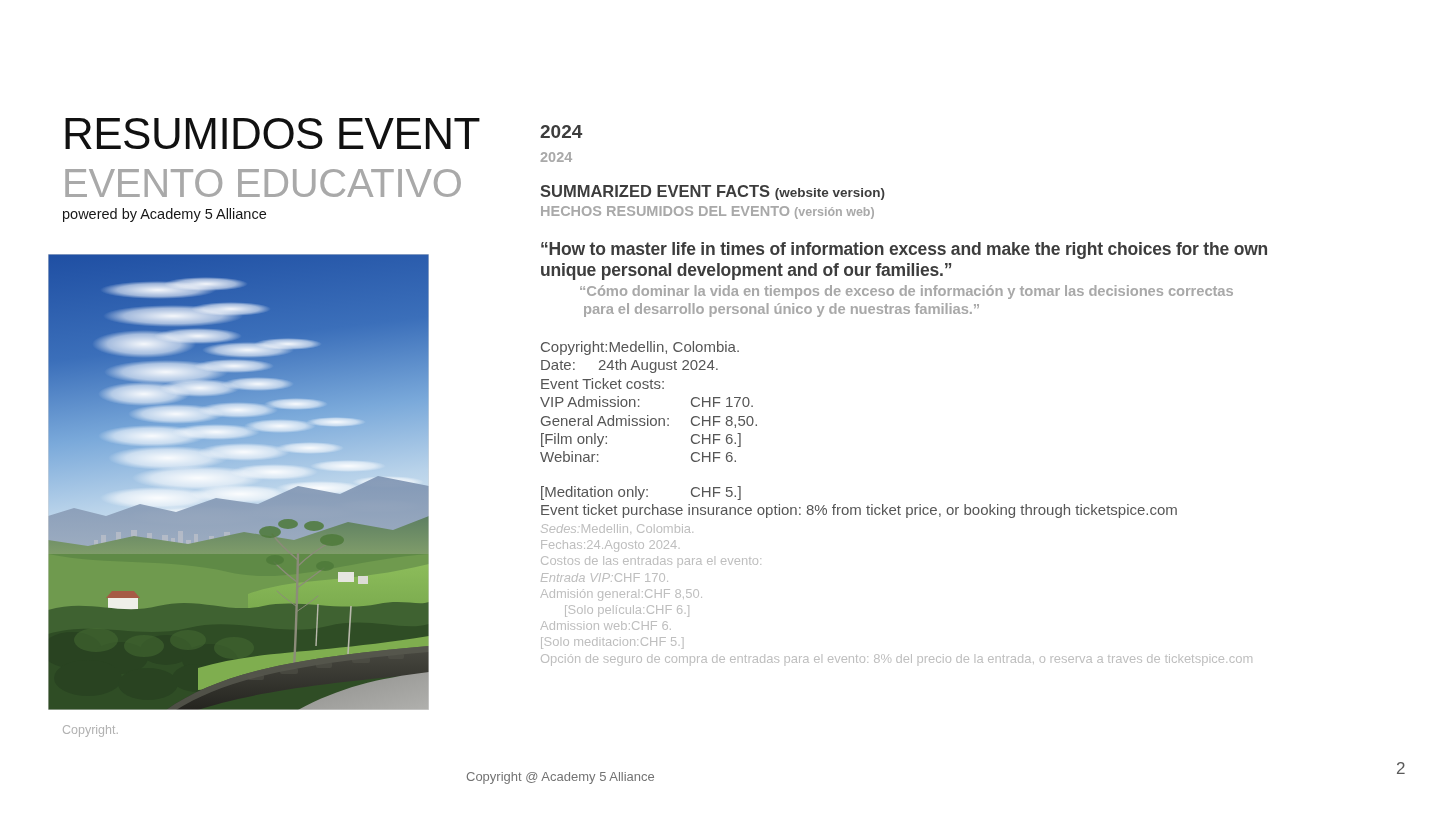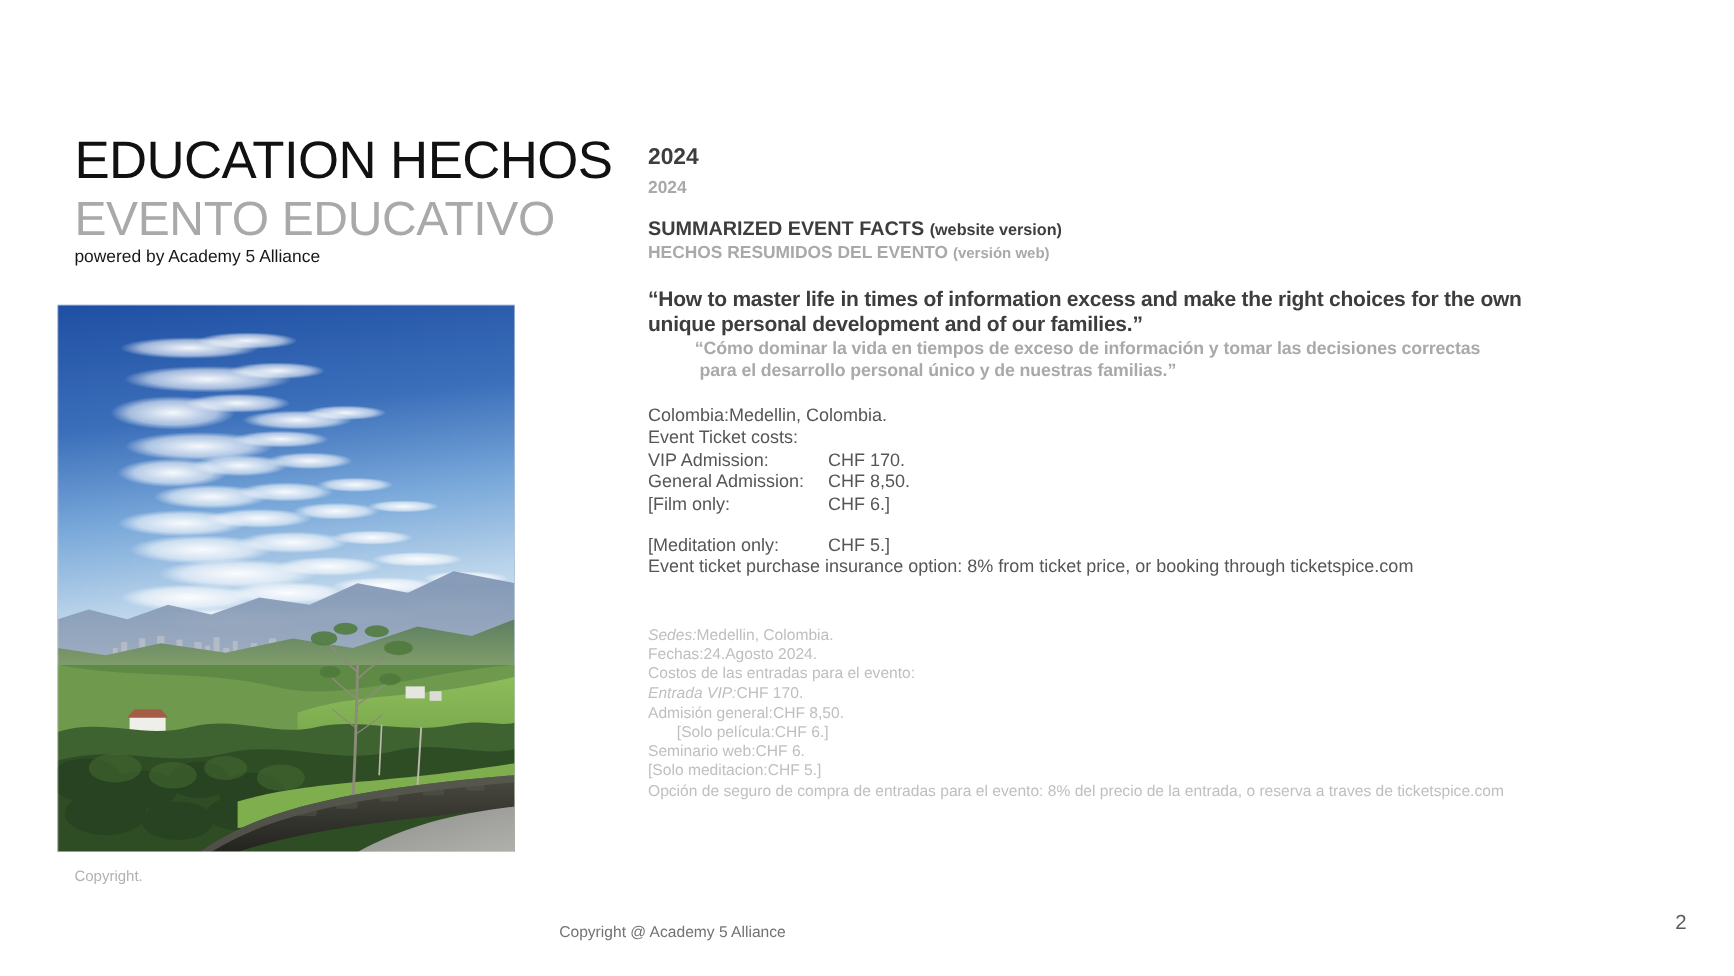--- a/index.html
+++ b/index.html
@@ -183,21 +183,21 @@
     top: 759px;
     font-size: 17px;
     color: #5a5a5a;
   }
 </style>
 </head>
 <body>
 
 <div class="slide">
 
-  <div class="title-en">EDUCATION HECHOS</div>
+  <div class="title-en">RESUMIDOS EVENT</div>
   <div class="title-es">EVENTO EDUCATIVO</div>
   <div class="powered">powered by Academy 5 Alliance</div>
 
   <div class="photo">
     <svg viewBox="0 0 381 456" preserveAspectRatio="none">
       <defs>
         <linearGradient id="skyGrad" x1="0" y1="0" x2="0.15" y2="1">
           <stop offset="0%" stop-color="#1f4fa3"></stop>
           <stop offset="35%" stop-color="#3b6fba"></stop>
           <stop offset="62%" stop-color="#7aa9da"></stop>
@@ -383,39 +383,41 @@
     <span>“How to master life in times of information excess and make the right choices</span>
     <span>for the own unique personal development and of our families.”</span>
   </div>
   <div class="quote-es">
     <span>“Cómo dominar la vida en tiempos de exceso de información y tomar las decisiones correctas</span>
     <span class="l2">para el desarrollo personal único y de nuestras familias.”</span>
   </div>
 
   <div class="details-en">
     <div id="rows-en">
-        <div class="row"><span class="lbl" style="min-width: 58px;">Colombia:</span><span class="val">Medellin, Colombia.</span></div>
+        <div class="row"><span class="lbl" style="min-width: 58px;">Copyright:</span><span class="val">Medellin, Colombia.</span></div>
+        <div class="row"><span class="lbl" style="min-width: 58px;">Date:</span><span class="val">24th August 2024.</span></div>
         <div class="row"><span class="lbl">Event Ticket costs:</span></div>
         <div class="row"><span class="lbl" style="min-width: 150px;">VIP Admission:</span><span class="val">CHF 170.</span></div>
         <div class="row"><span class="lbl" style="min-width: 150px;">General Admission:</span><span class="val">CHF 8,50.</span></div>
         <div class="row"><span class="lbl" style="min-width: 150px;">[Film only:</span><span class="val">CHF 6.]</span></div>
+        <div class="row"><span class="lbl" style="min-width: 150px;">Webinar:</span><span class="val">CHF 6.</span></div>
         <div class="row"><span class="lbl" style="min-width: 150px; margin-top: 16px;">[Meditation only:</span><span class="val">CHF 5.]</span></div>
       </div>
     <div class="row">Event ticket purchase insurance option: 8% from ticket price, or booking through ticketspice.com</div>
   </div>
 
   <div class="details-es">
     <div id="rows-es">
         <div class="row"><span class="lbl" style="min-width: 54px; font-style: italic;">Sedes:</span><span class="val">Medellin, Colombia.</span></div>
         <div class="row"><span class="lbl" style="min-width: 54px;">Fechas:</span><span class="val">24.Agosto 2024.</span></div>
         <div class="row"><span class="lbl">Costos de las entradas para el evento:</span></div>
         <div class="row"><span class="lbl" style="min-width: 132px; font-style: italic;">Entrada VIP:</span><span class="val">CHF 170.</span></div>
         <div class="row"><span class="lbl" style="min-width: 132px;">Admisión general:</span><span class="val">CHF 8,50.</span></div>
         <div class="row"><span class="lbl" style="min-width: 132px; margin-left: 24px;">[Solo película:</span><span class="val">CHF 6.]</span></div>
-        <div class="row"><span class="lbl" style="min-width: 132px;">Seminario web:</span><span class="val">CHF 6.</span></div>
+        <div class="row"><span class="lbl" style="min-width: 132px;">Admission web:</span><span class="val">CHF 6.</span></div>
         <div class="row"><span class="lbl" style="min-width: 132px;">[Solo meditacion:</span><span class="val">CHF 5.]</span></div>
       </div>
     <div class="row">Opción de seguro de compra de entradas para el evento: 8% del precio de la entrada, o reserva a traves de ticketspice.com</div>
   </div>
 
   <div class="copyright">Copyright @ Academy 5 Alliance</div>
   <div class="pagenum">2</div>
 
 </div>
 

